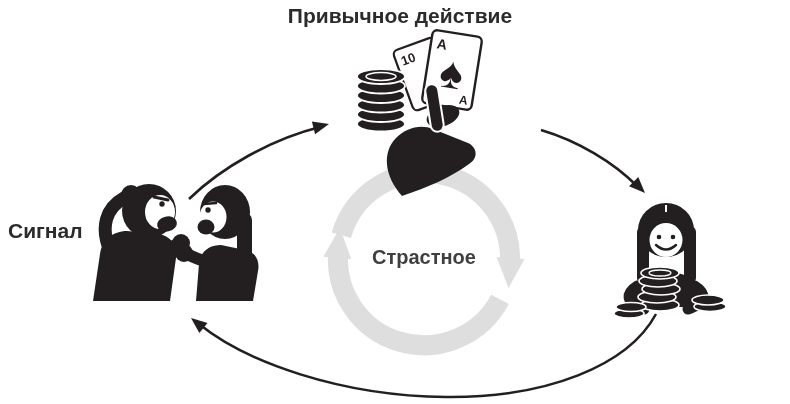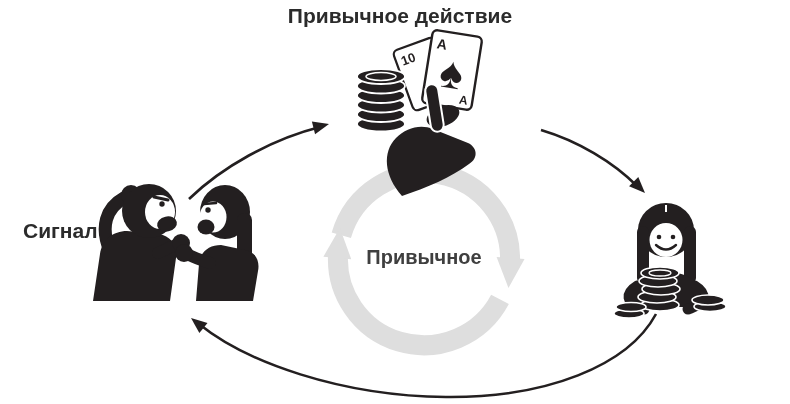--- a/index.html
+++ b/index.html
@@ -12,21 +12,21 @@
   }
   .canvas svg{position:absolute;left:0;top:0;}
   .label{
     position:absolute;
     color:#2b2b2b;
     font-weight:700;
     font-size:21px;
     white-space:nowrap;
   }
   .title{left:400px;top:4px;transform:translateX(-50%);}
-  .cue{left:23px;top:219px;}
+  .cue{left:8px;top:219px;}
   .reward{left:700px;top:229px;}
   .craving{
     position:absolute;
     left:424px;top:257px;
     transform:translate(-50%,-50%);
     text-align:center;
     color:#3f3f3f;
     font-weight:700;
     font-size:20px;
     line-height:1.2;
@@ -142,15 +142,15 @@
       <g>
         <ellipse cx="710" cy="306.5" rx="16" ry="5" fill="#231f20" stroke="#ffffff" stroke-width="1.6"></ellipse>
         <ellipse cx="708" cy="300" rx="16" ry="5" fill="#231f20" stroke="#ffffff" stroke-width="1.6"></ellipse>
       </g>
     </g>
   </svg>
 
   <div class="label title">Привычное действие</div>
   <div class="label cue">Сигнал</div>
   <div class="craving">
-    <div>Привычное</div>
+    <div>Страстное</div>
   </div>
 </div>
 
 </body></html>

